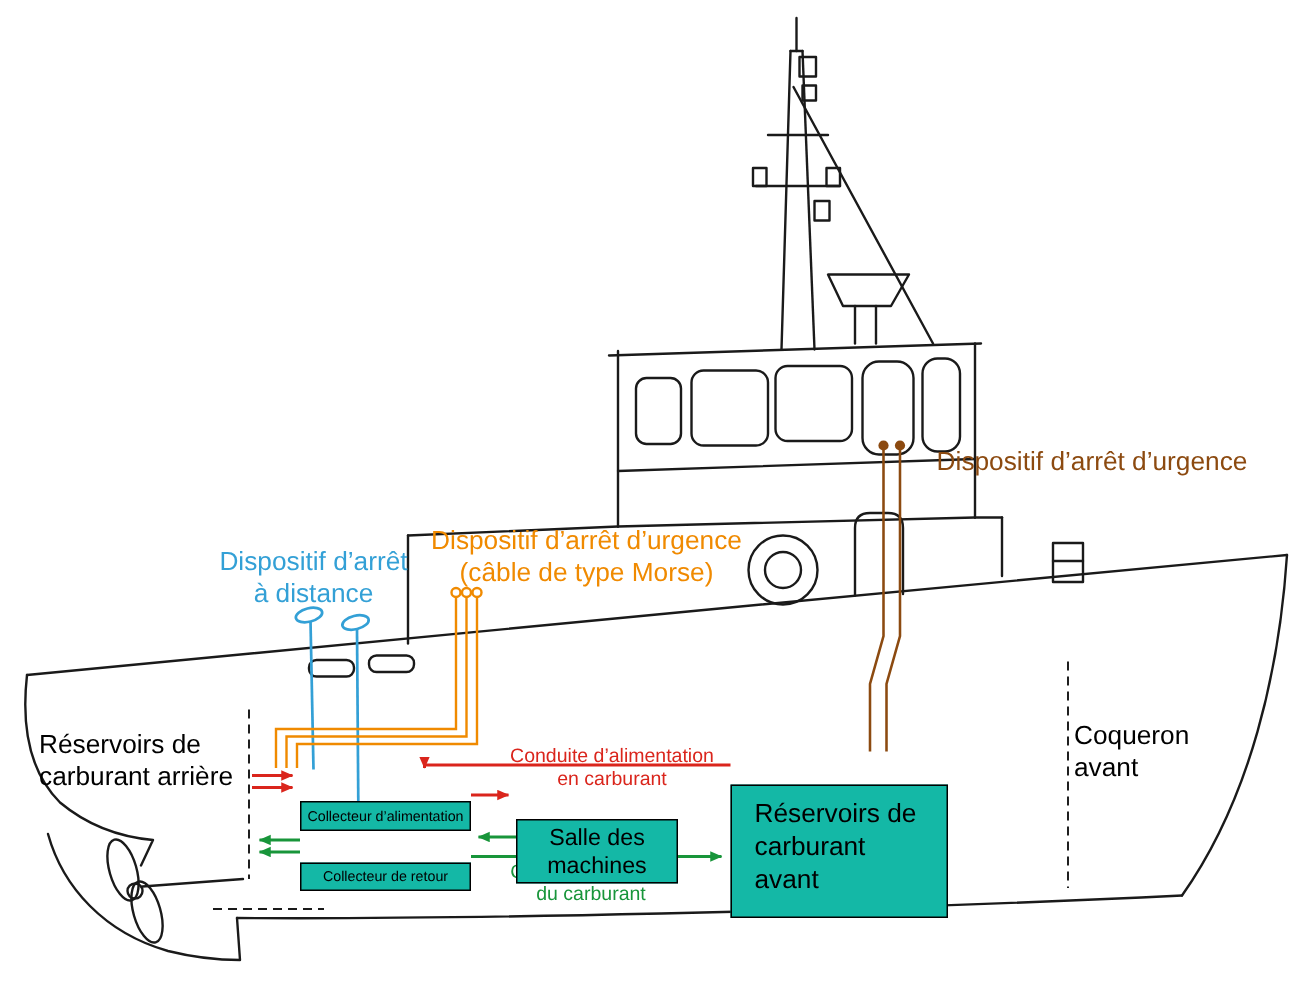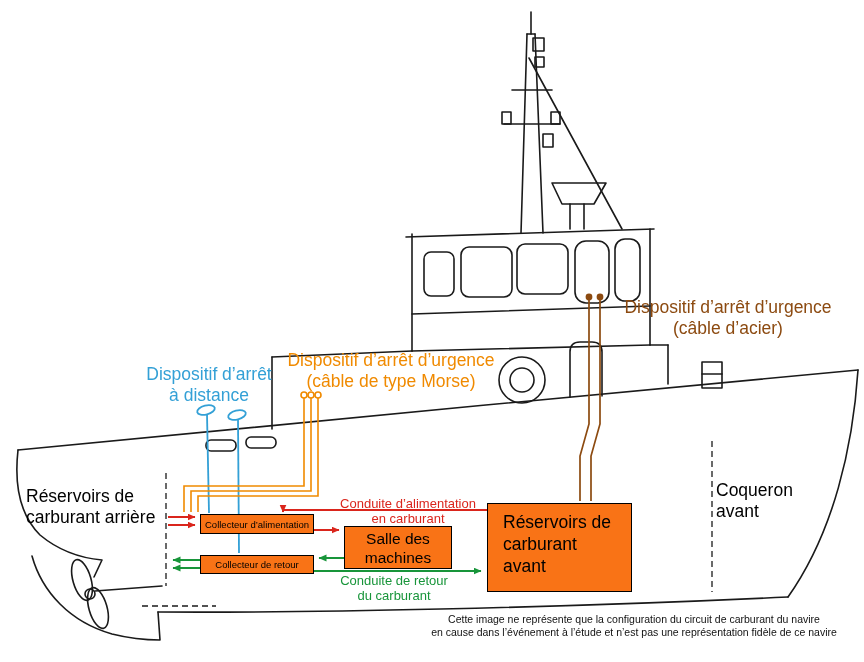--- a/index.html
+++ b/index.html
@@ -11,23 +11,23 @@
   .lbl { position:absolute; white-space:nowrap; }
   .t17 { font-size:17.5px; line-height:21px; }
   .t13 { font-size:13px; line-height:14.5px; }
   .c-blue   { color:#33a0d6; }
   .c-orange { color:#f08a00; }
   .c-brown  { color:#8c4a10; }
   .c-red    { color:#da251c; }
   .c-green  { color:#18953a; }
   .center { text-align:center; }
   .box {
-    position:absolute; box-sizing:border-box; background:#f97316;
+    position:absolute; box-sizing:border-box; background:#14b8a6;
     border:1.5px solid #000; display:flex; flex-direction:column;
-    align-items:center; justify-content:center; text-align:center;
+    align-items:center; justify-content:center; text-align:center;margin-top:20px;
   }
   .manifold { border-width:1px; font-size:9.5px; line-height:11px; }
   .engine { font-size:15.5px; line-height:19px; }
   .tankbox {
     align-items:flex-start; justify-content:flex-start; text-align:left;
     padding:7px 0 0 15px; font-size:17.5px; line-height:22px;
   }
   .footnote {
     position:absolute; font-size:10.5px; line-height:12.5px;
     text-align:center; color:#111;
@@ -161,21 +161,20 @@
     <div>à distance</div>
   </div>
 
   <div class="lbl t17 c-orange center" style="left:281px; top:350px; width:220px;">
     <div>Dispositif d’arrêt d’urgence</div>
     <div>(câble de type Morse)</div>
   </div>
 
   <div class="lbl t17 c-brown center" style="left:617px; top:297px; width:222px;">
     <div>Dispositif d’arrêt d’urgence</div>
-    <div>(câble d’acier)</div>
   </div>
 
   <div class="lbl t17" style="left:26px; top:486px;">
     <div>Réservoirs de</div>
     <div>carburant arrière</div>
   </div>
 
   <div class="lbl t17" style="left:716px; top:480px;">
     <div>Coqueron</div>
     <div>avant</div>
@@ -203,18 +202,14 @@
     <div>Salle des</div>
     <div>machines</div>
   </div>
 
   <div class="box tankbox" style="left:487px; top:503px; width:145px; height:89px;">
     <div>Réservoirs de</div>
     <div>carburant</div>
     <div>avant</div>
   </div>
 
-  <div class="footnote" style="left:428px; top:613px; width:412px;">
-    <div>Cette image ne représente que la configuration du circuit de carburant du navire</div>
-    <div>en cause dans l’événement à l’étude et n’est pas une représentation fidèle de ce navire</div>
-  </div>
 
 </div>
 
 </body></html>

